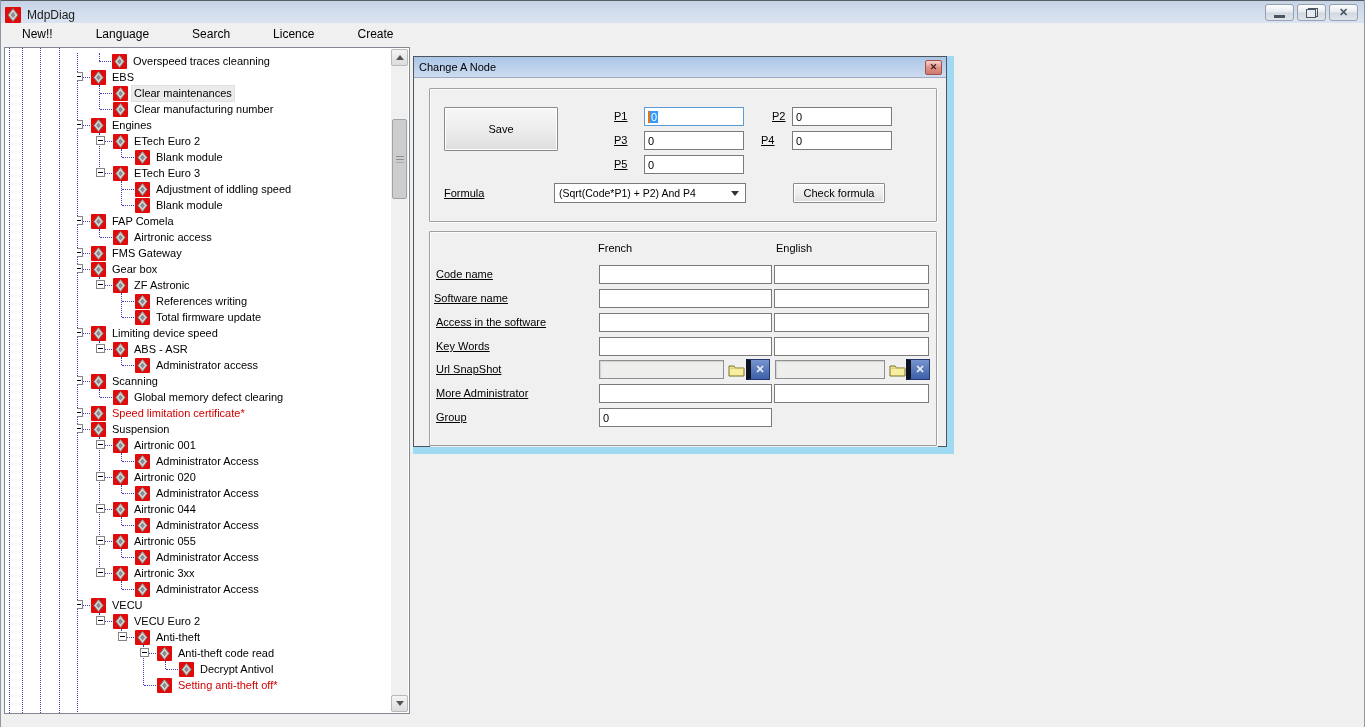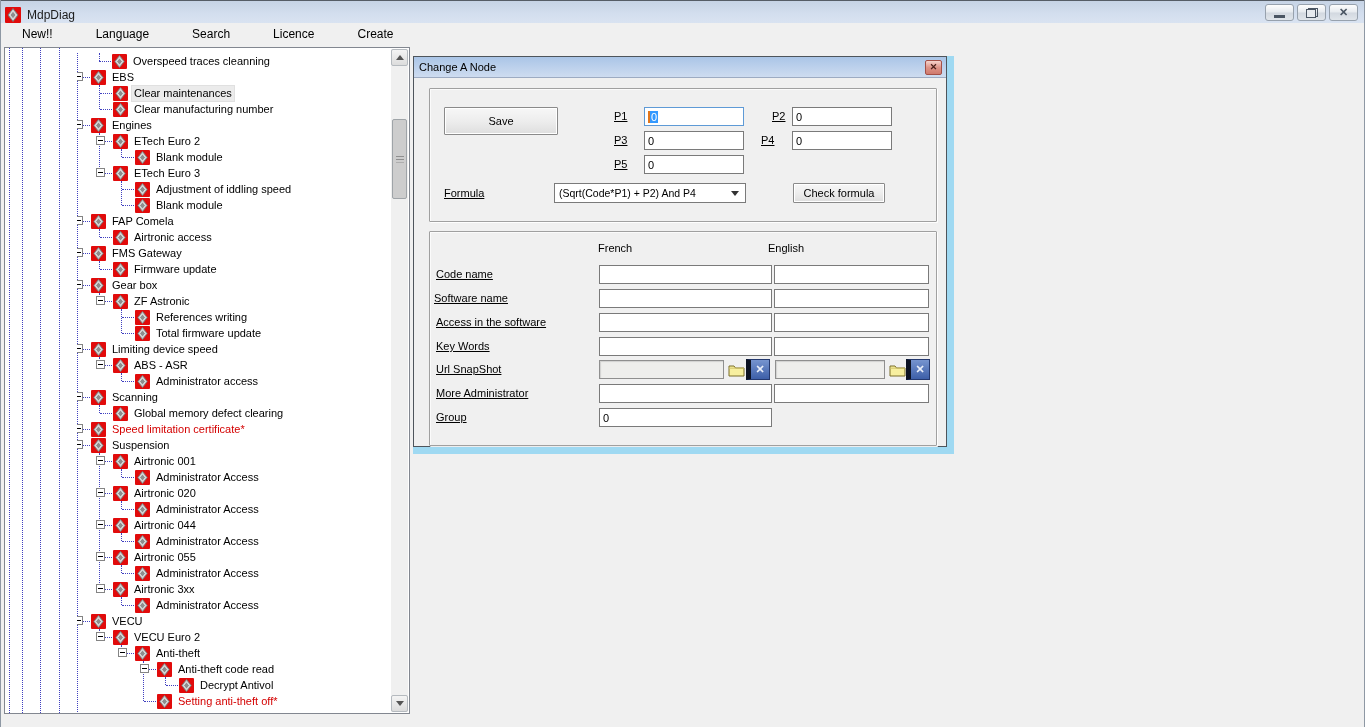--- a/index.html
+++ b/index.html
@@ -73,36 +73,36 @@
   .dlg-close span { font-size:9px; font-weight:bold; color:#4b211c; line-height:1; }
   .dlg-body { position:relative; height:368px; }
   .group { position:absolute; border:1px solid #a0a0a0; border-radius:1px;
     box-shadow:1px 1px 0 rgba(255,255,255,.9), inset 1px 1px 0 rgba(255,255,255,.7); }
   .g1 { left:15px; top:10px; width:508px; height:134px; }
   .g2 { left:15px; top:153px; width:508px; height:215px; }
   .lbl { position:absolute; font-size:11px; color:#000; white-space:nowrap;text-decoration:underline; }
   .btn { position:absolute; border:1px solid #8a8a8a; border-radius:1px; font-family:"Liberation Sans",sans-serif;
     background:linear-gradient(180deg,#f7f7f7,#ececec 55%,#dedede); box-shadow:inset 0 0 0 1px #fff;
     font-size:11px; color:#000; }
-  .btn.save { left:14px; top:18px; width:114px; height:28px; }
+  .btn.save { left:14px; top:18px; width:114px; height:44px; }
   .btn.check { left:363px; top:94px; width:92px; height:20px; }
   .input { position:absolute; height:19px; border:1px solid #7a7a7a; background:#fff;
     font-family:"Liberation Sans",sans-serif; font-size:11px; color:#000; padding:0 3px; }
   .p-input { width:100px; }
   .fake-input { display:flex; align-items:center; }
   .fake-input.focused { border:1px solid #5e9ad6; }
   .caret { width:2px; height:12px; background:#e2761b; flex:none; }
   .sel { background:#3399ff; color:#fff; padding:0 1px; font-size:11px; }
   .combo { position:absolute; left:124px; top:94px; width:192px; height:20px; background:#fff;
     border:1px solid #7a7a7a; display:flex; align-items:center; padding-left:4px; }
   .combo-text { font-size:10.5px; color:#000; white-space:nowrap; }
   .combo-arrow { margin-left:auto; margin-right:6px; width:0; height:0;
     border:4px solid transparent; border-top:5px solid #333; margin-top:5px; }
   .col-hdr { position:absolute; top:10px; font-size:11px; color:#000; }
-  .col-hdr.french { left:168px; } .col-hdr.english { left:338px; }
+  .col-hdr.french { left:168px; } .col-hdr.english { left:346px; }
   .inp-dis { background:#eeeeec; border:1px solid #8f8f8f; box-shadow:inset 1px 1px 1px rgba(0,0,0,.12); }
   .xbtn { position:absolute; width:24px; height:21px; border:1px solid #24386e; border-left:5px solid #0c1222;
     background:linear-gradient(180deg,#7694cf,#3d5fa8); display:flex; align-items:center; justify-content:center; }
   .xbtn span { color:#e9eef8; font-size:11px; font-weight:bold; line-height:1; }
   .ficon { position:absolute; width:17px; height:14px; display:inline-flex; }
 </style>
 </head>
 <body>
 
 <div class="titlebar">
@@ -280,32 +280,20 @@
         <li>
           <div class="row">
             <span class="ebox"></span>
             <svg width="15" height="15" viewBox="0 0 16 16">
               <rect width="16" height="16" rx="1" fill="#e10b0b"></rect>
               <path d="M8 1.6 13 8 8 14.4 3 8Z" fill="#cfcfcf" stroke="#787878" stroke-width="1"></path>
               <path d="M8 4.2 11 8 8 11.8 5 8Z" fill="#8d8d8d" stroke="#efefef" stroke-width="0.7"></path>
             </svg>
             <span class="tlabel">FMS Gateway</span>
           </div>
-          <ul class="children">
-            <li>
-              <div class="row">
-                <svg width="15" height="15" viewBox="0 0 16 16">
-                  <rect width="16" height="16" rx="1" fill="#e10b0b"></rect>
-                  <path d="M8 1.6 13 8 8 14.4 3 8Z" fill="#cfcfcf" stroke="#787878" stroke-width="1"></path>
-                  <path d="M8 4.2 11 8 8 11.8 5 8Z" fill="#8d8d8d" stroke="#efefef" stroke-width="0.7"></path>
-                </svg>
-                <span class="tlabel">Firmware update</span>
-              </div>
-            </li>
-          </ul>
         </li>
         <li>
           <div class="row">
             <span class="ebox"></span>
             <svg width="15" height="15" viewBox="0 0 16 16">
               <rect width="16" height="16" rx="1" fill="#e10b0b"></rect>
               <path d="M8 1.6 13 8 8 14.4 3 8Z" fill="#cfcfcf" stroke="#787878" stroke-width="1"></path>
               <path d="M8 4.2 11 8 8 11.8 5 8Z" fill="#8d8d8d" stroke="#efefef" stroke-width="0.7"></path>
             </svg>
             <span class="tlabel">Gear box</span>

